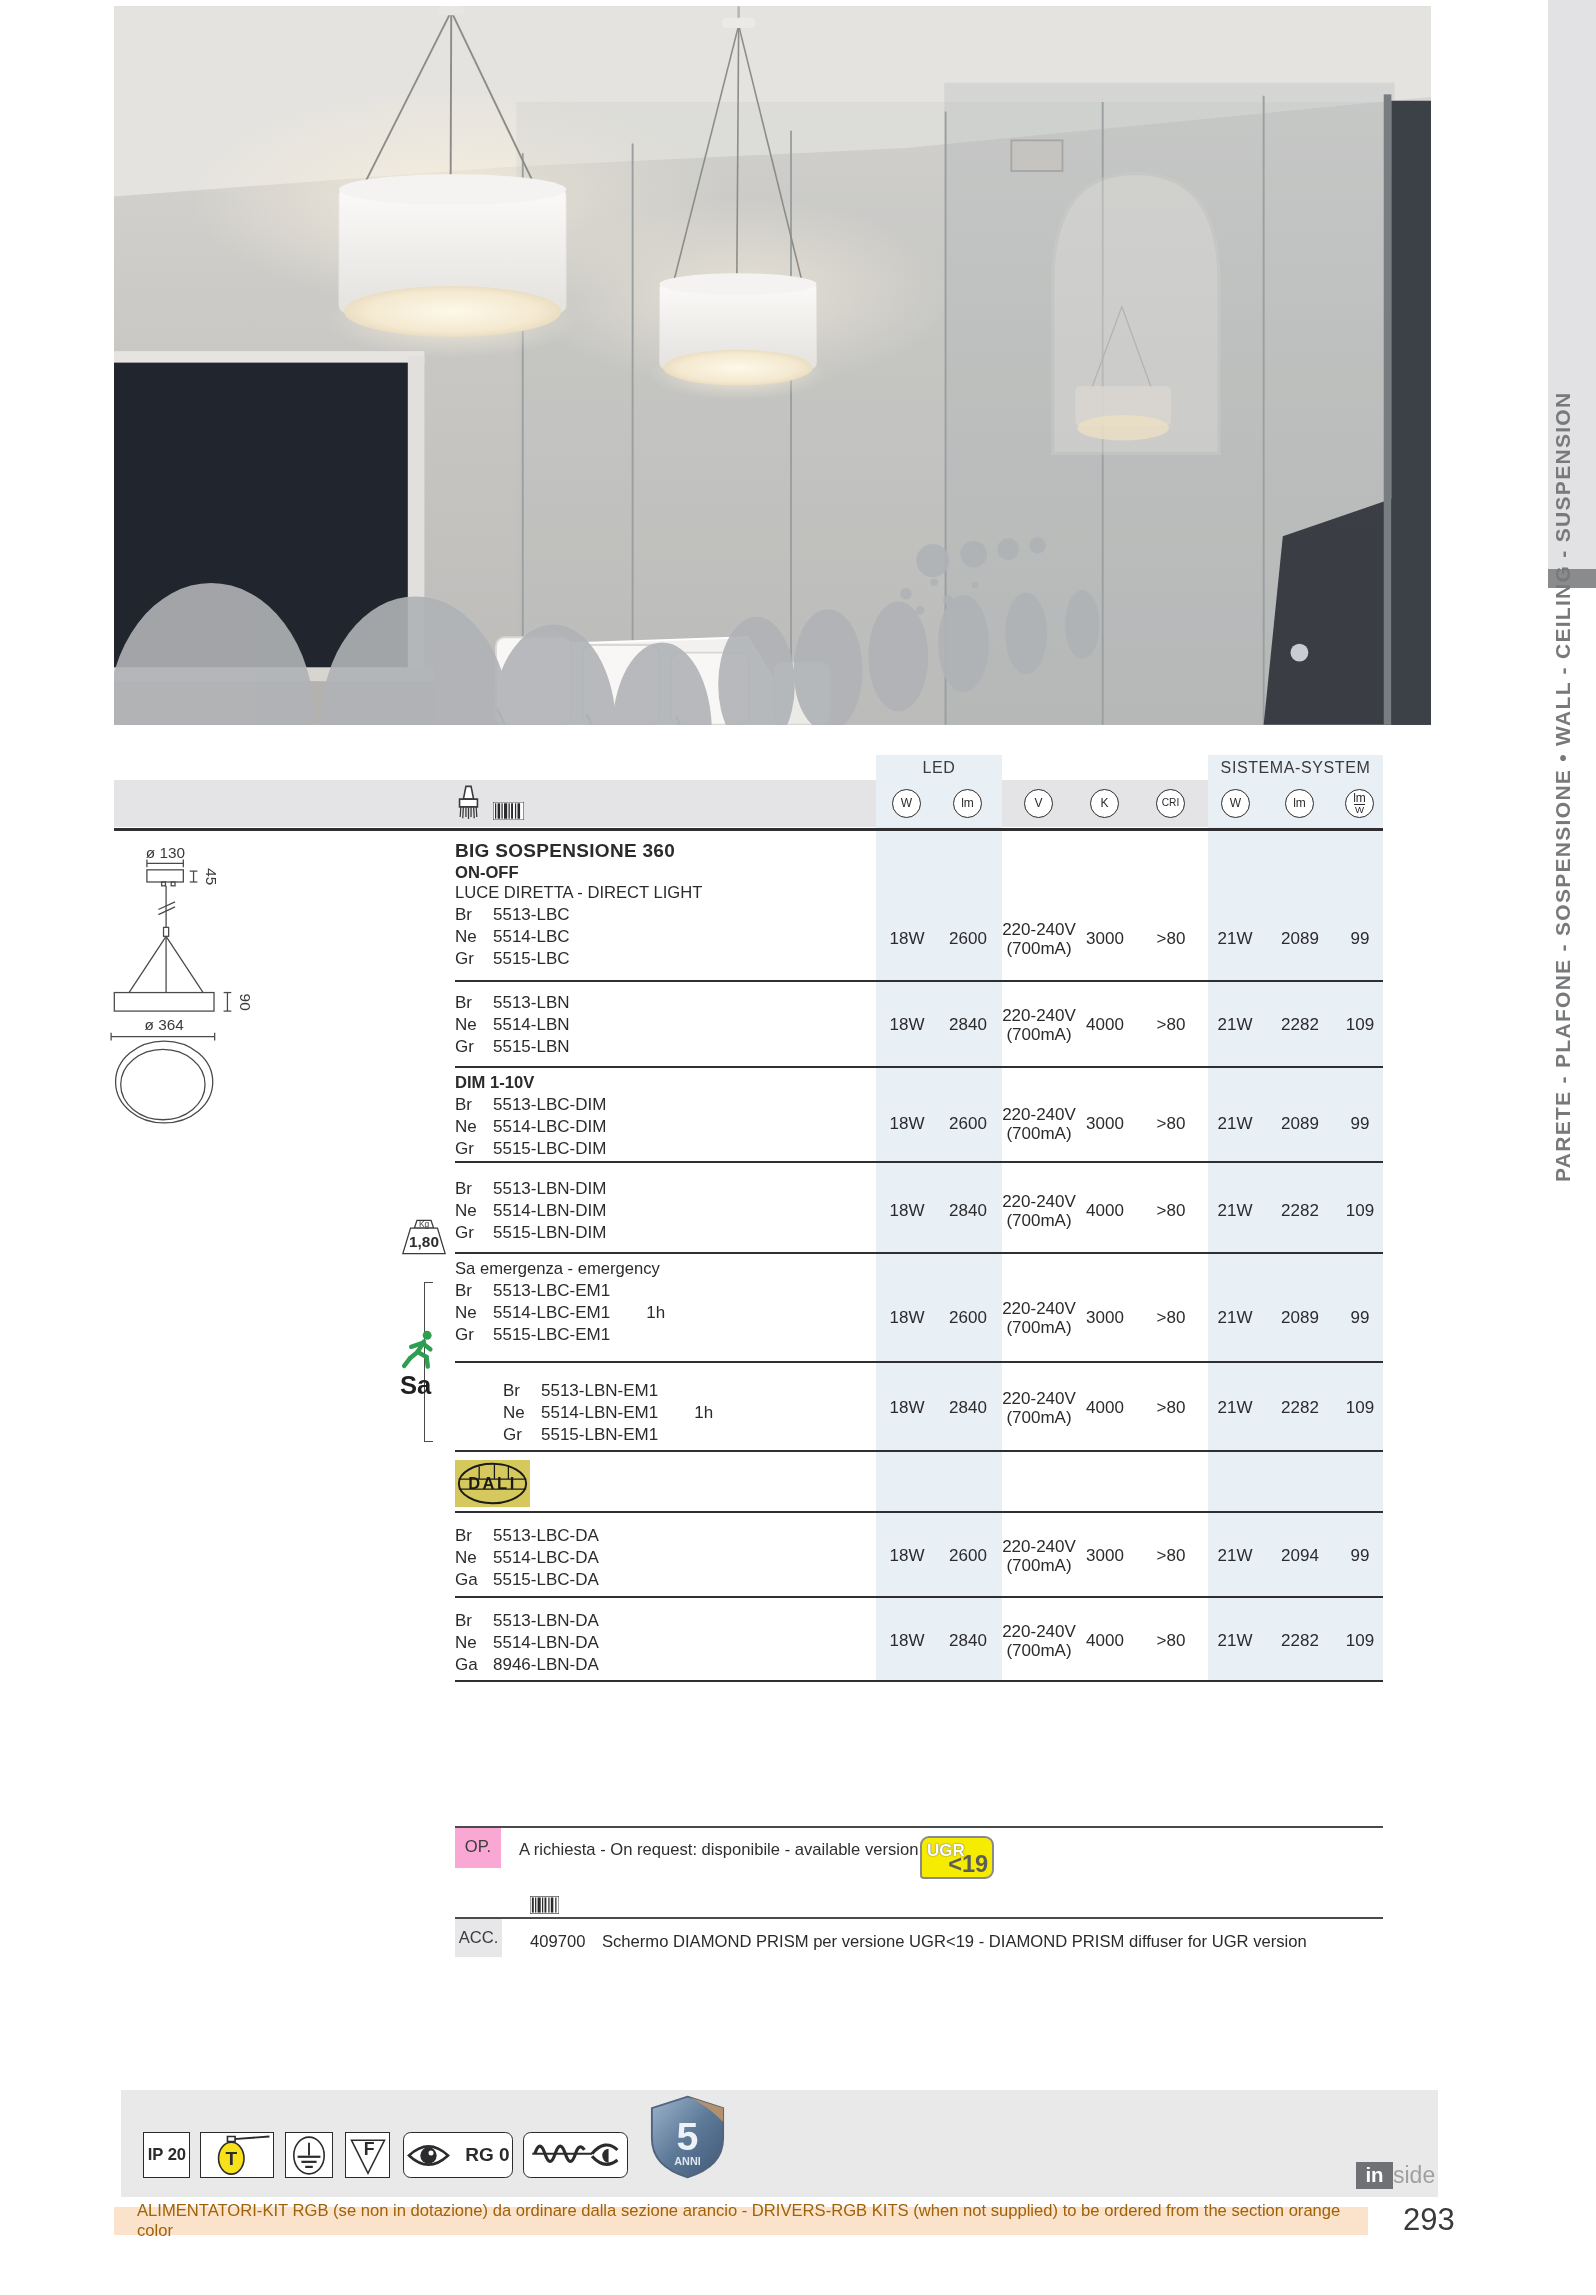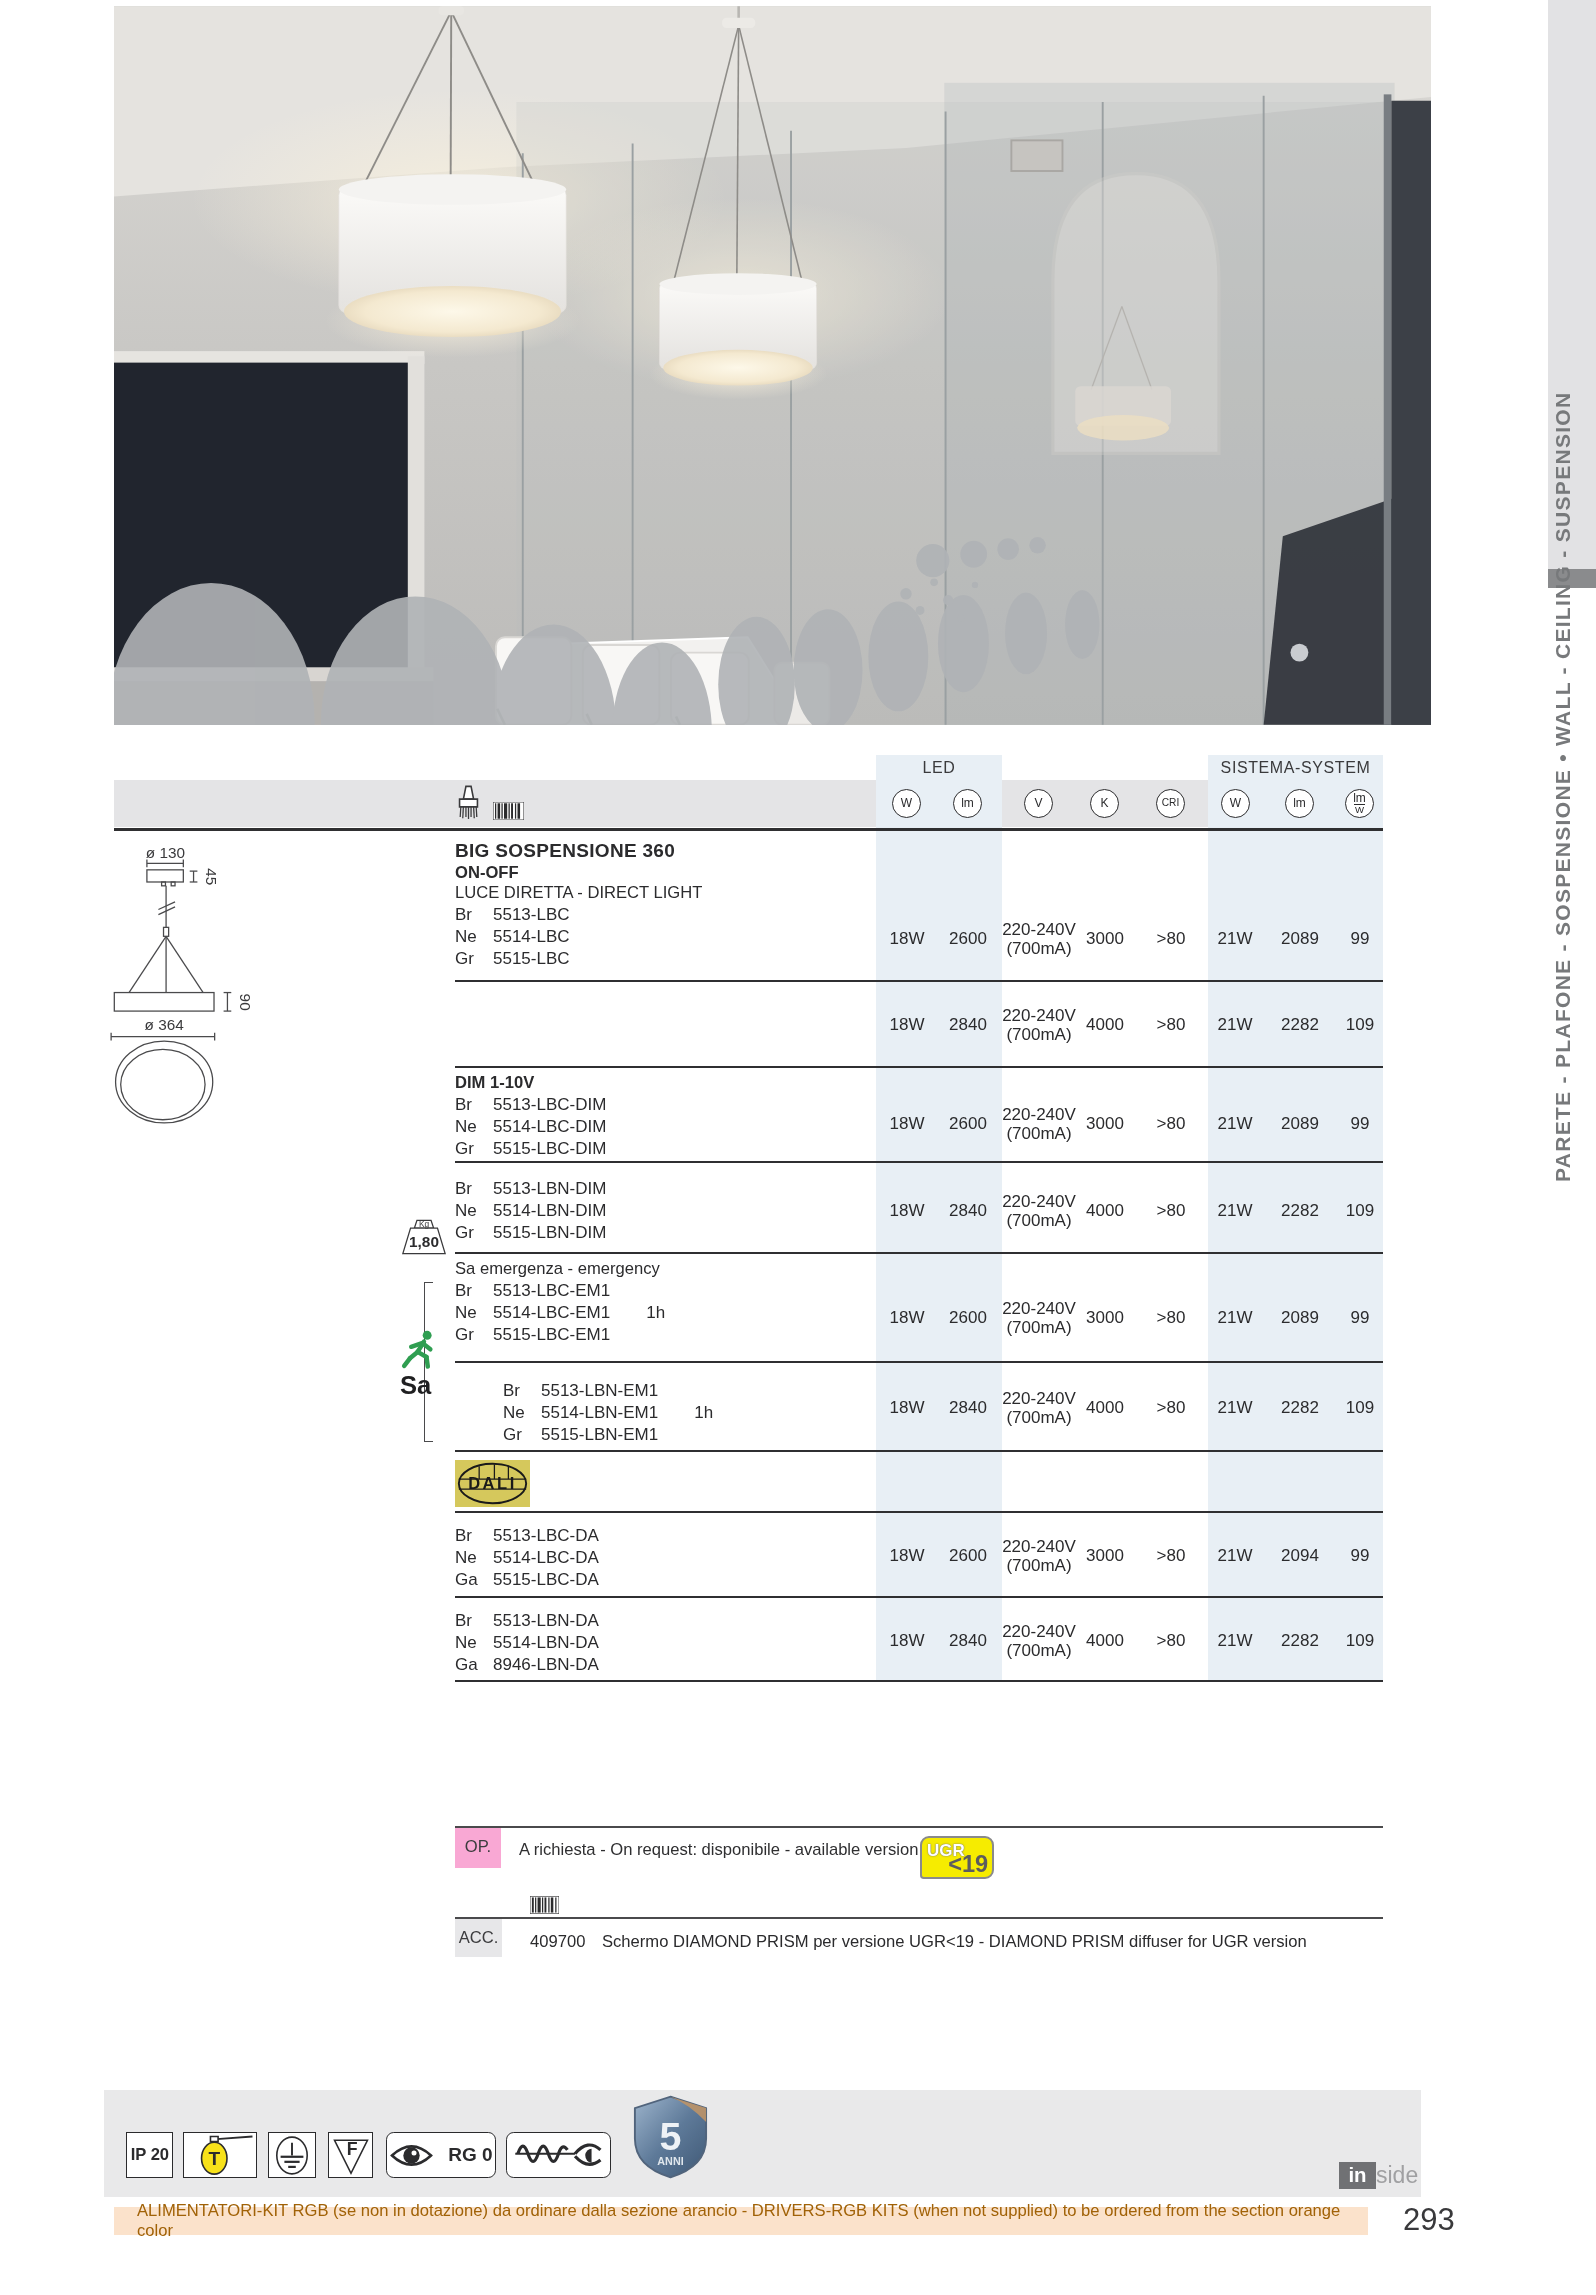--- a/index.html
+++ b/index.html
@@ -97,21 +97,21 @@
   .ugr-badge{position:absolute;left:920px;top:1836px;width:74px;height:43px;background:#f6ec00;border:2.6px solid #8a8a8c;border-radius:9px 9px 9px 3.8px;box-sizing:border-box;}
   .ugr-top{position:absolute;left:5.1px;top:2.6px;font-size:17px;font-weight:bold;color:#fff;text-shadow:0 0 1.9px #6a6a6c,0 0 0.6px #6a6a6c;}
   .ugr-val{position:absolute;right:3.8px;bottom:1.3px;font-size:23.6px;font-weight:bold;color:#5c5c5e;line-height:23px;}
   .acc-barcode{position:absolute;left:530px;top:1896px;}
   .acc-line{position:absolute;left:455px;top:1917px;width:928px;height:1.9px;background:#4a4a4c;}
   .acc-box{position:absolute;left:455px;top:1919px;width:47px;height:38px;background:#e7e7e9;display:flex;align-items:flex-start;justify-content:center;font-size:16.6px;color:#3c3c3e;padding-top:9px;box-sizing:border-box;}
   .acc-code{position:absolute;left:530px;top:1932px;font-size:16.6px;}
   .acc-text{position:absolute;left:602px;top:1932px;font-size:16.6px;}
 
   
-  .bottom-box{position:absolute;left:104px;top:2090px;width:1317px;height:107px;background:#e9e9ea;}
+  .bottom-box{position:absolute;left:121px;top:2090px;width:1317px;height:107px;background:#e9e9ea;}
   .cbox{position:absolute;background:#fff;border:1.9px solid #2b2b2d;box-sizing:border-box;display:flex;align-items:center;justify-content:center;}
   .ip-box{left:22.4px;top:42px;width:47px;height:46px;font-size:16.6px;font-weight:bold;}
   .bulb-box{left:79px;top:42px;width:74px;height:46px;}
   .earth-box{left:164px;top:42px;width:48px;height:46px;}
   .f-box{left:224px;top:42px;width:45px;height:46px;}
   .rg-box{left:282px;top:42px;width:110px;height:46px;border-radius:7.7px;font-weight:bold;}
   .rg-box span{font-size:19px;margin-left:14px;}
   .wave-box{left:402px;top:42px;width:105px;height:46px;border-radius:7.7px;}
   .shield{position:absolute;left:522px;top:3.8px;}
   .inside{position:absolute;left:1235px;top:72px;display:flex;align-items:flex-end;}
@@ -357,20 +357,29 @@
             <span class="val v-k">3000</span>
             <span class="val v-cri">&gt;80</span>
             <span class="val v-sw">21W</span>
             <span class="val v-slm">2089</span>
             <span class="val v-slmw">99</span>
           </div>
           <div class="row-line"></div>
         </div>
 
         <div class="t-row">
+          <div class="row-text">
+            <div class="r-title"></div>
+            <div class="r-sub"></div>
+            <div class="r-desc"></div>
+
+            <div class="code-line"><span class="c-p">Br</span><span class="c-c">5513-LBN</span><span class="c-n"></span></div>
+            <div class="code-line"><span class="c-p">Ne</span><span class="c-c">5514-LBN</span><span class="c-n"></span></div>
+            <div class="code-line"><span class="c-p">Gr</span><span class="c-c">5515-LBN</span><span class="c-n"></span></div>
+          </div>
           <div class="vals">
             <span class="val v-w">18W</span>
             <span class="val v-lm">2840</span>
             <span class="val v-v">
               <span class="vline">220-240V</span>
               <span class="vline">(700mA)</span>
             </span>
             <span class="val v-k">4000</span>
             <span class="val v-cri">&gt;80</span>
             <span class="val v-sw">21W</span>

